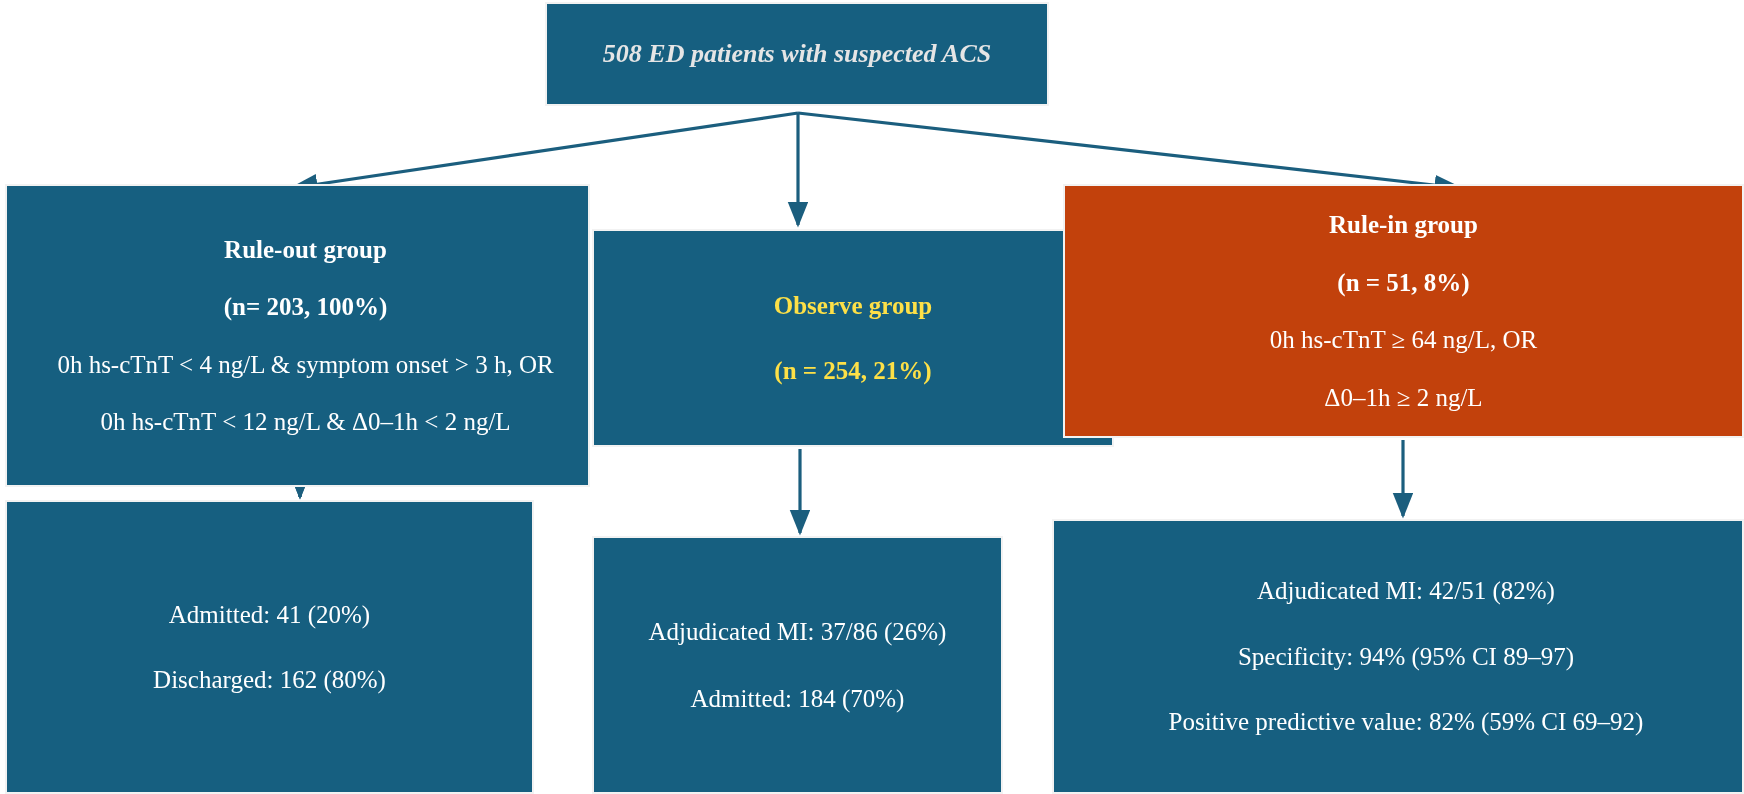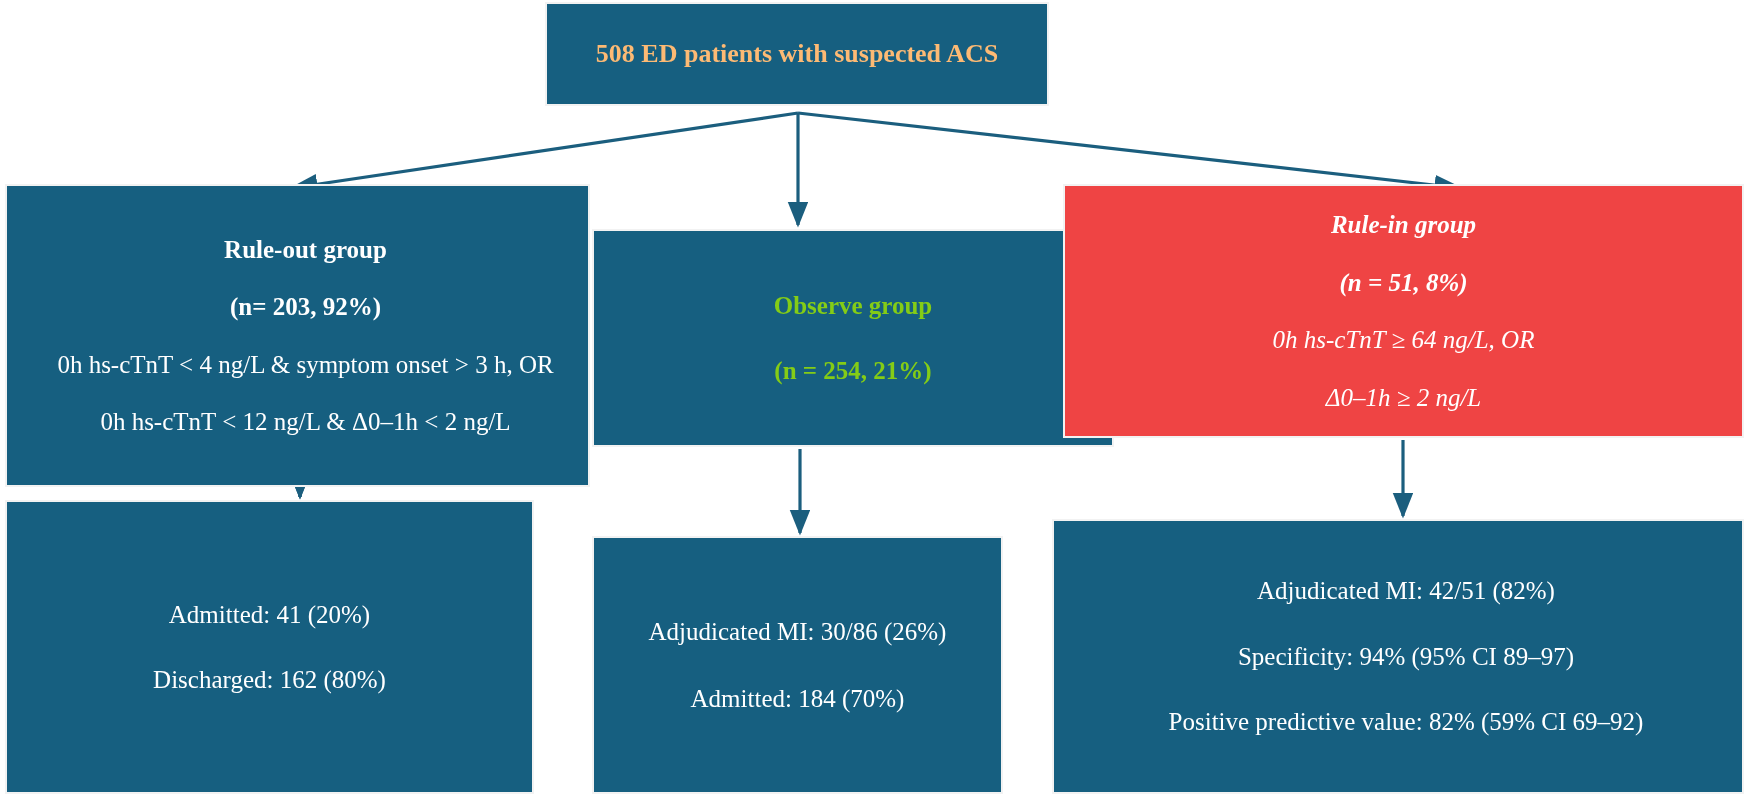--- a/index.html
+++ b/index.html
@@ -118,50 +118,50 @@
 
   <svg class="connectors" viewBox="0 0 1744 794" width="1744" height="794" xmlns="http://www.w3.org/2000/svg">
     <defs>
       <marker id="arrowhead2" markerWidth="9" markerHeight="9" refX="7.2" refY="3.2" orient="auto" markerUnits="strokeWidth">
         <path d="M0,0 L8,3.2 L0,6.4 z" fill="#1B5E7E"></path>
       </marker>
     </defs>
     <line x1="300" y1="489" x2="300" y2="497" stroke="#1B5E7E" stroke-width="3.2" marker-end="url(#arrowhead2)"></line>
   </svg>
 
-  <div class="node" id="node-top" style="background: rgb(22, 95, 128); border-color: rgb(242, 242, 242); color: #fdba74;">
+  <div class="node" id="node-top" style="background: rgb(22, 95, 128); border-color: rgb(242, 242, 242); color: #e5e5e5; font-style: italic;">
     <span class="line bold">508 ED patients with suspected ACS</span>
   </div>
 
   <div class="node" id="node-ruleout" style="background: rgb(22, 95, 128); border-color: rgb(242, 242, 242); color: rgb(255, 255, 255);">
     <span class="line bold">Rule-out group</span>
-    <span class="line bold">(n= 203, 92%)</span>
+    <span class="line bold">(n= 203, 100%)</span>
     <span class="line">0h hs-cTnT &lt; 4 ng/L &amp; symptom onset &gt; 3 h, OR</span>
     <span class="line">0h hs-cTnT &lt; 12 ng/L &amp; Δ0–1h &lt; 2 ng/L</span>
   </div>
 
-  <div class="node" id="node-observe" style="background: rgb(22, 95, 128); border-color: rgb(242, 242, 242); color: #84cc16; align-items: center;">
+  <div class="node" id="node-observe" style="background: rgb(22, 95, 128); border-color: rgb(242, 242, 242); color: #fde047; align-items: center;">
     <span class="line bold">Observe group</span>
     <span class="line bold">(n = 254, 21%)</span>
   </div>
 
-  <div class="node" id="node-rulein" style="background: #ef4444; border-color: rgb(242, 242, 242); color: rgb(255, 255, 255); font-style: italic;">
+  <div class="node" id="node-rulein" style="background: #c2410c; border-color: rgb(242, 242, 242); color: rgb(255, 255, 255);">
     <span class="line bold">Rule-in group</span>
     <span class="line bold">(n = 51, 8%)</span>
     <span class="line">0h hs-cTnT ≥ 64 ng/L, OR</span>
     <span class="line">Δ0–1h ≥ 2 ng/L</span>
   </div>
 
   <div class="node" id="node-ruleout-out" style="background: rgb(22, 95, 128); border-color: rgb(242, 242, 242); color: rgb(255, 255, 255);">
     <span class="line">Admitted: 41 (20%)</span>
     <span class="line">Discharged: 162 (80%)</span>
   </div>
 
   <div class="node" id="node-observe-out" style="background: rgb(22, 95, 128); border-color: rgb(242, 242, 242); color: rgb(255, 255, 255);">
-    <span class="line">Adjudicated MI: 30/86 (26%)</span>
+    <span class="line">Adjudicated MI: 37/86 (26%)</span>
     <span class="line">Admitted: 184 (70%)</span>
   </div>
 
   <div class="node" id="node-rulein-out" style="background: rgb(22, 95, 128); border-color: rgb(242, 242, 242); color: rgb(255, 255, 255);">
     <span class="line">Adjudicated MI: 42/51 (82%)</span>
     <span class="line">Specificity: 94% (95% CI 89–97)</span>
     <span class="line">Positive predictive value: 82% (59% CI 69–92)</span>
   </div>
 
 </div>

